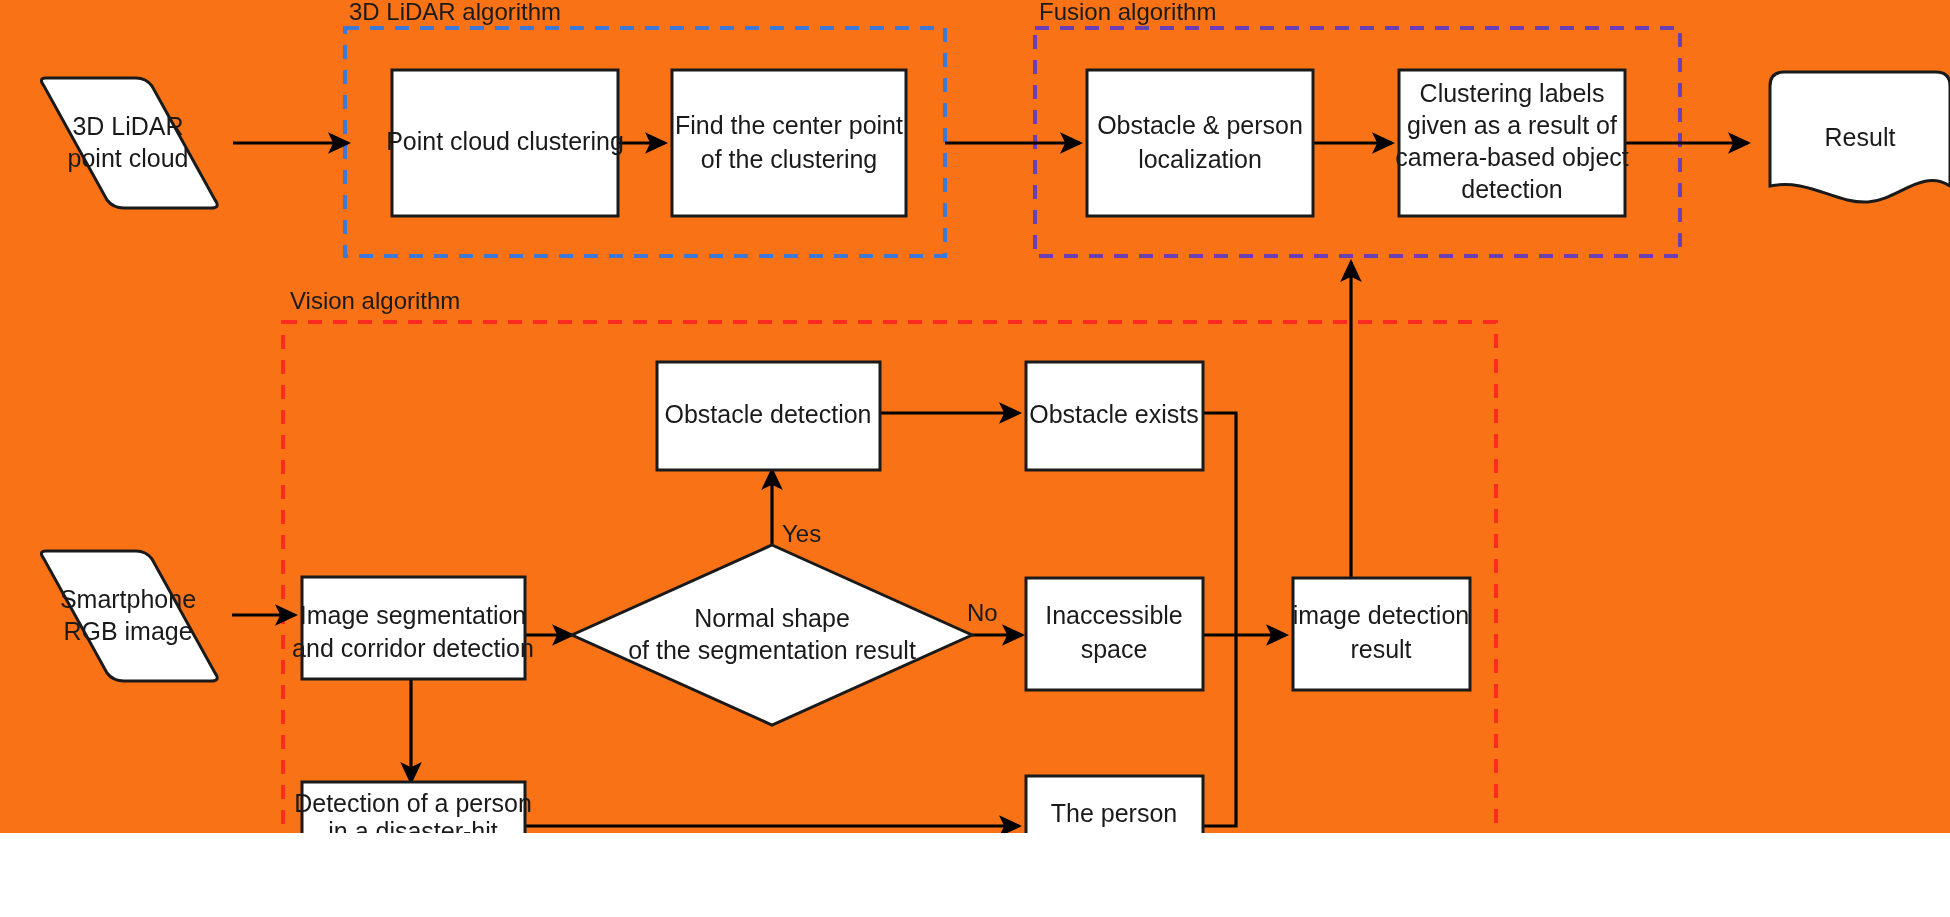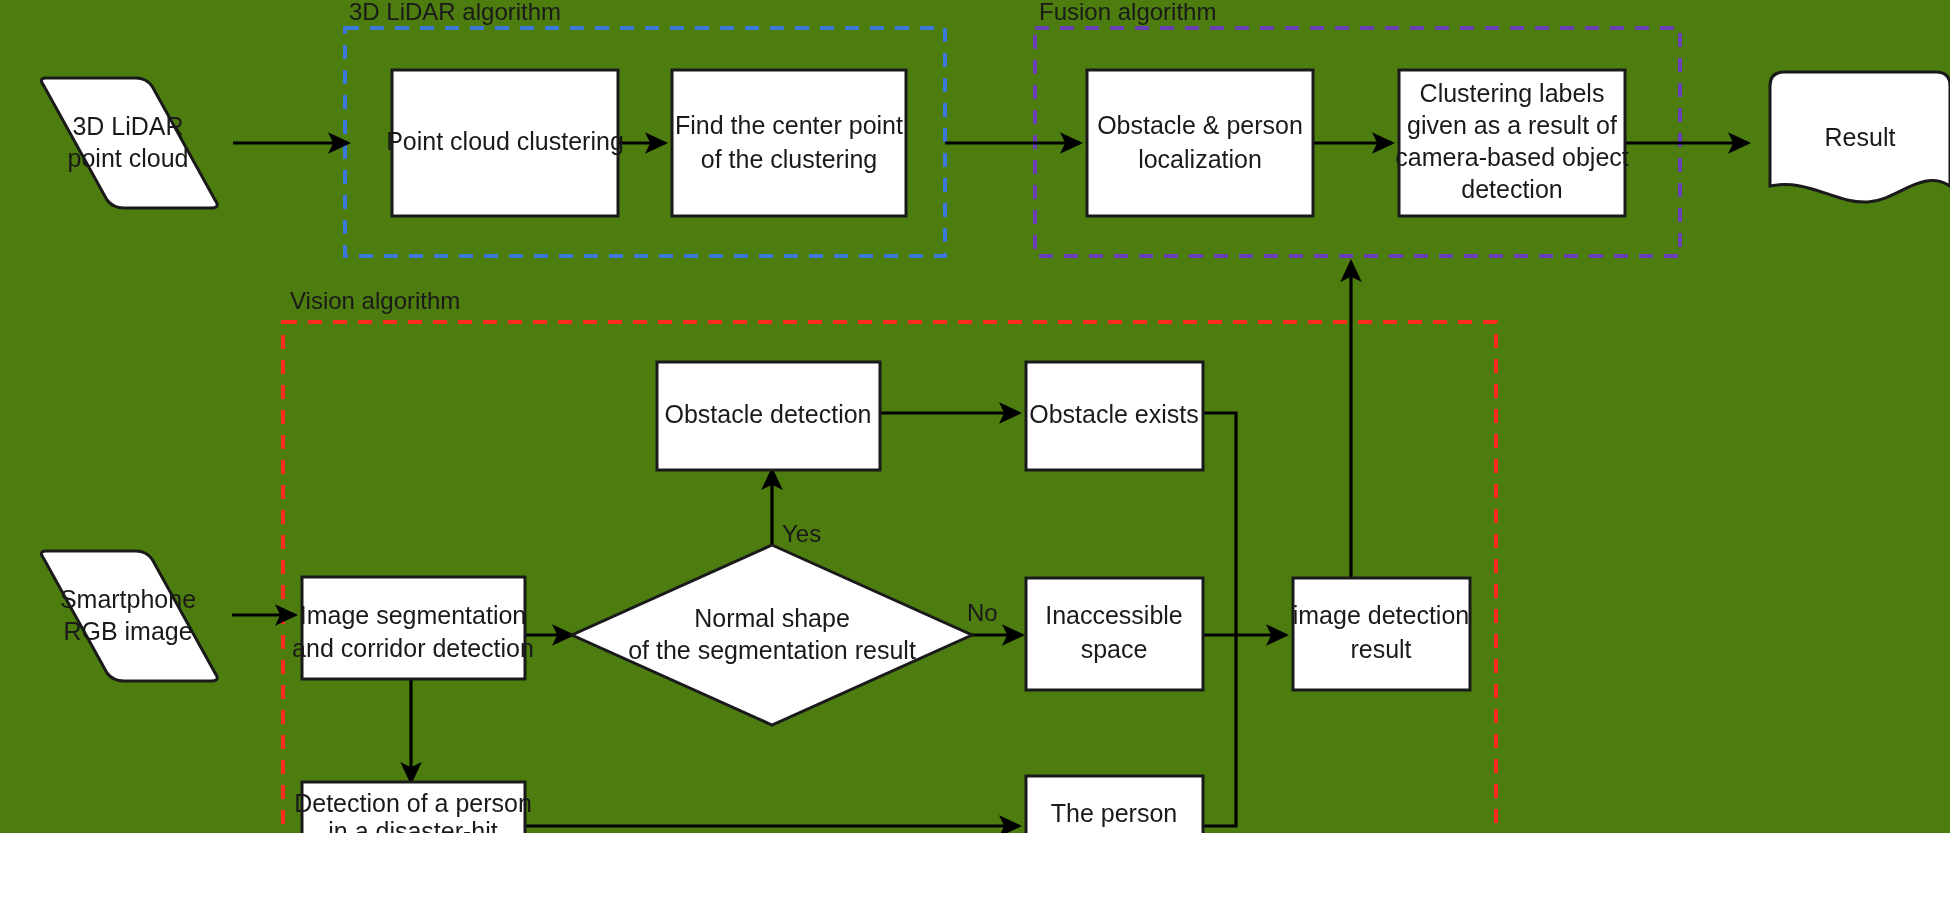--- a/index.html
+++ b/index.html
@@ -7,21 +7,21 @@
     padding: 0;
     background: #ffffff;
   }
   body {
     font-family: "Liberation Sans", sans-serif;
   }
   #diagram-root {
     position: relative;
     width: 1950px;
     height: 833px;
-    background: #4d7c0f;
+    background: #f97316;
     overflow: hidden;
   }
   svg.flow {
     display: block;
     width: 1950px;
     height: 917px;
   }
   .nodeText {
     font-family: "Liberation Sans", sans-serif;
     font-size: 25px;

